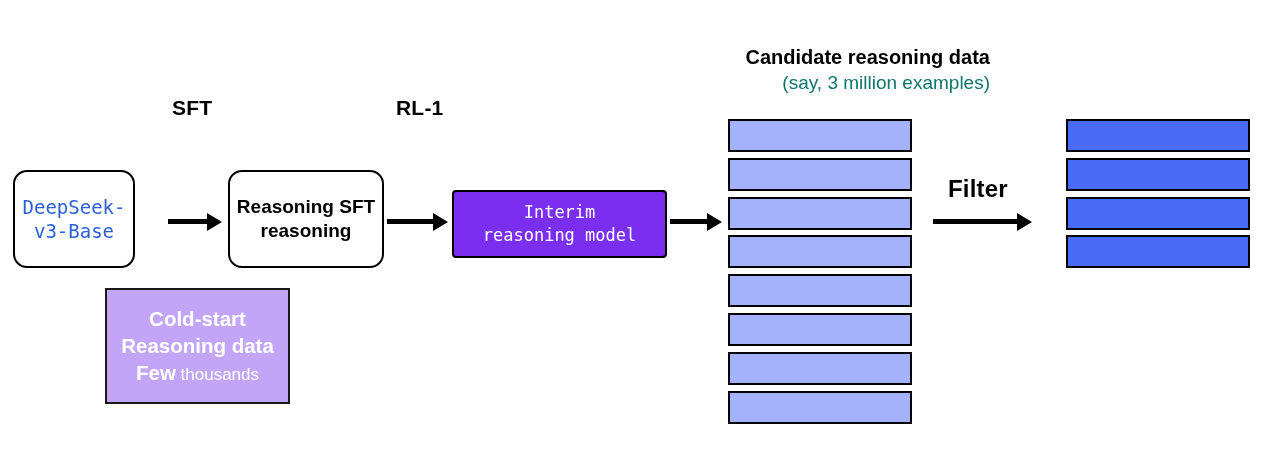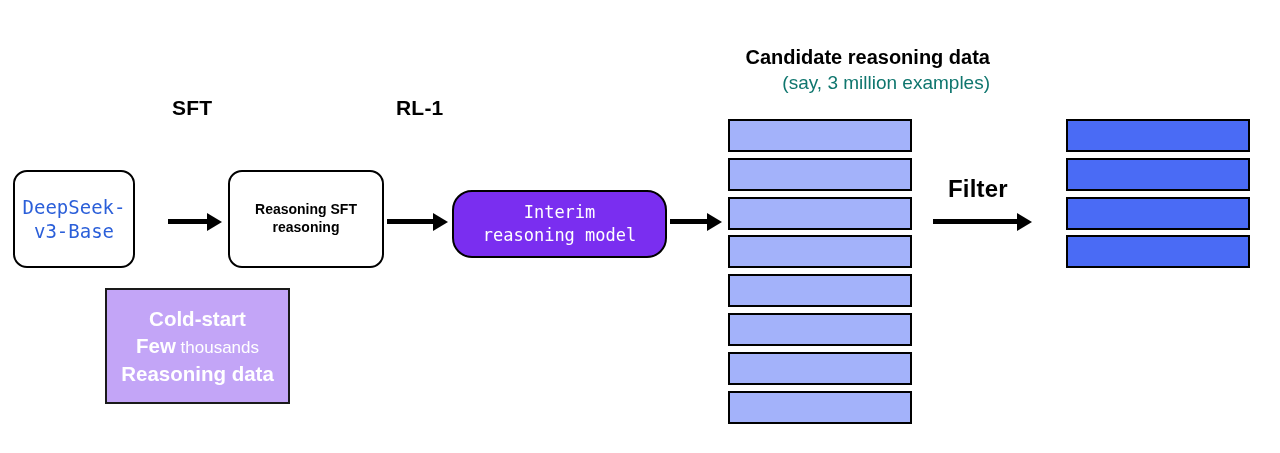--- a/index.html
+++ b/index.html
@@ -41,29 +41,29 @@
     line-height: 1.28;
   }
   .box-base-text {
     font-family: "DejaVu Sans Mono", "Liberation Mono", monospace;
     font-size: 19px;
     color: #2b5fd9;
     letter-spacing: 0px;
   }
   .box-sft-text {
     font-family: "Liberation Sans", sans-serif;
-    font-size: 14px;
+    font-size: 19px;
     font-weight: bold;
     color: #000000;
   }
 
   
   .interim-box {
     border: 2.5px solid #000000;
-    border-radius: 20px;
+    border-radius: 4px;
     background: #7a2ef0;
     display: flex;
     align-items: center;
     justify-content: center;
     text-align: center;
   }
   .interim-text {
     font-family: "DejaVu Sans Mono", "Liberation Mono", monospace;
     font-size: 17px;
     color: #ffffff;
@@ -182,24 +182,24 @@
     </div>
   </div>
 
   <div>
     <div class="arrow-line" style="left:670px; top:219px; width:38px;"></div>
     <div class="arrow-head" style="left:707px; top:212.5px;"></div>
   </div>
 
   <div class="coldstart-box abs" style="left:105px; top:288px; width:185px; height:116px;">
     <div class="cs-line">Cold-start</div>
+    <div class="cs-line">Reasoning data</div>
     <div class="cs-line">
       <span>Few</span><span class="cs-small"> thousands</span>
     </div>
-    <div class="cs-line">Reasoning data</div>
   </div>
 
   <div class="col-head" style="left:690px; top:45px; width:300px;">
     <span class="ch-title">Candidate reasoning data</span>
     <span class="ch-sub">(say, 3 million examples)</span>
   </div>
 
 
   <div id="candidate-bars">
       <div class="bar bar-candidate" style="left: 728px; top: 119px; width: 184px; height: 33px;"></div>

